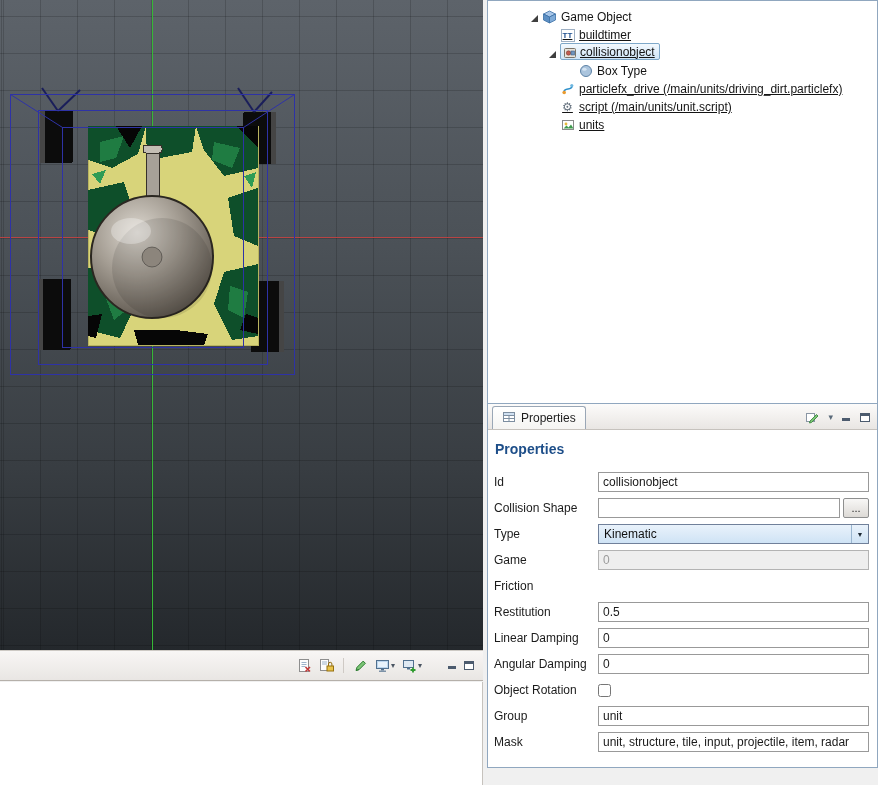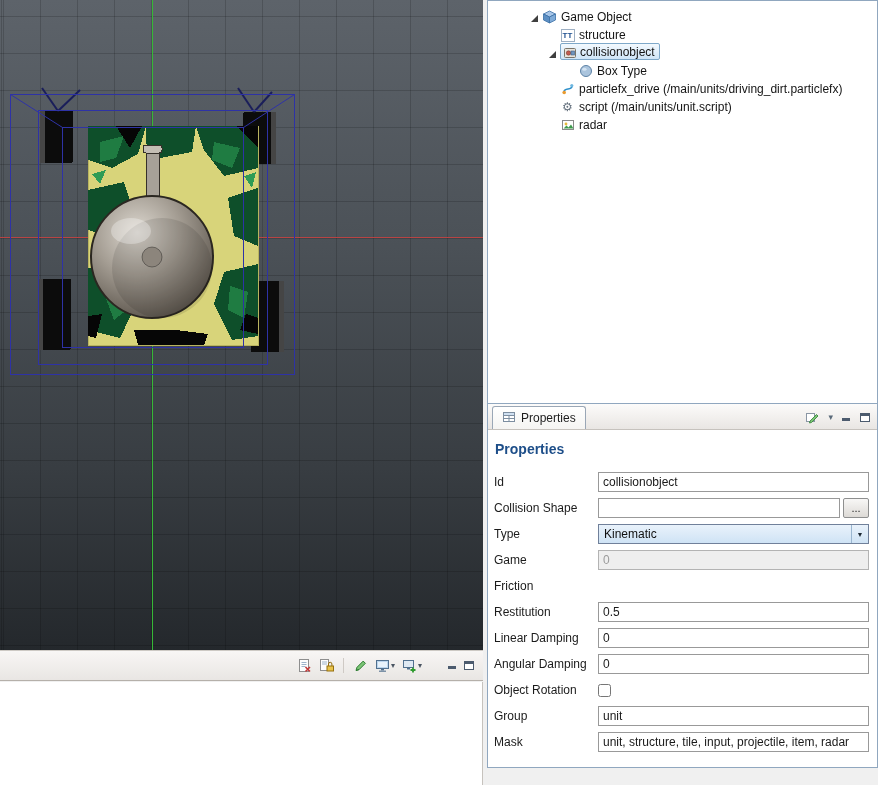--- a/index.html
+++ b/index.html
@@ -48,21 +48,21 @@
   
   .outline-panel {
     position:absolute; left:487px; top:0; width:391px; height:419px;
     background:#ffffff; border:1px solid #90a7bf;
     padding-top:5px; overflow:hidden;
   }
   .tree-row { display:flex; align-items:flex-end; height:18px; font-size:12px; color:#141414; white-space:nowrap;margin-left:37px; }
   .tree-row .tw { width:0; height:0; border-bottom:7px solid #3f3f3f; border-left:7px solid transparent; margin:0 4px 2px 0; }
   .tree-row .spc { display:inline-block; width:11px; flex:none; }
   .tree-row .ic { display:inline-flex; width:15px; height:14px; align-items:center; justify-content:center; margin-right:4px; flex:none; }
-  .indent0 { padding-left:6px; } .indent1 { padding-left:24px; } .indent2 { padding-left:42px; }
+  .indent0 { padding-left:6px; } .indent1 { padding-left:24px;text-decoration:underline; } .indent2 { padding-left:42px; }
   .sel-box {
     display:inline-flex; align-items:center; height:17px; padding:0 4px 0 1px;
     background:linear-gradient(#f3f9fe,#cfe5f7);
     border:1px solid #7ea8c9; border-radius:2px;
   }
   .sel-box .ic { margin-right:3px; }
   .ticon {
     display:inline-flex; align-items:center; justify-content:center;
     width:14px; height:13px; background:#fff; border:1px solid #9eb0c4;
     font-size:8px; font-weight:bold; color:#1d4f8f;
@@ -267,21 +267,21 @@
         </svg>
     </span>
     <span>Game Object</span>
   </div>
 
   <div class="tree-row indent1">
     <span class="spc"></span>
     <span class="ic">
         <span class="ticon">TT</span>
       </span>
-    <span>structure</span>
+    <span>buildtimer</span>
   </div>
 
   <div class="tree-row indent1">
     <span class="tw"></span>
     <span class="sel-box">
       <span class="ic">
         <svg width="14" height="14">
             <rect x="1.5" y="3.5" width="11" height="9" rx="1" fill="#e8e3da" stroke="#7a7468"></rect>
             <circle cx="5.5" cy="8" r="2.2" fill="#c25b4e" stroke="#7a3a30" stroke-width="0.6"></circle>
             <rect x="8" y="6" width="3.5" height="4" fill="#6f94bd" stroke="#3f5f84" stroke-width="0.6"></rect>
@@ -324,21 +324,21 @@
 
   <div class="tree-row indent1">
     <span class="spc"></span>
     <span class="ic">
       <svg width="14" height="14">
           <rect x="1.5" y="2.5" width="11" height="9" fill="#fff" stroke="#8a8a8a"></rect>
           <circle cx="5" cy="6" r="1.4" fill="#e8b93a"></circle>
           <path d="M2.5 10.5 l3 -3 2 2 2.5 -3 2.5 4 z" fill="#3f9a4d"></path>
         </svg>
     </span>
-    <span>radar</span>
+    <span>units</span>
   </div>
 </div>
 
 <div class="properties-panel">
   <div class="tabbar">
     <div class="tab-active">
       <span>
         <svg width="14" height="14">
             <rect x="1.5" y="2.5" width="11" height="9" fill="#fff" stroke="#7d8ea0"></rect>
             <rect x="1.5" y="2.5" width="11" height="3" fill="#cfe0f1" stroke="#7d8ea0"></rect>

